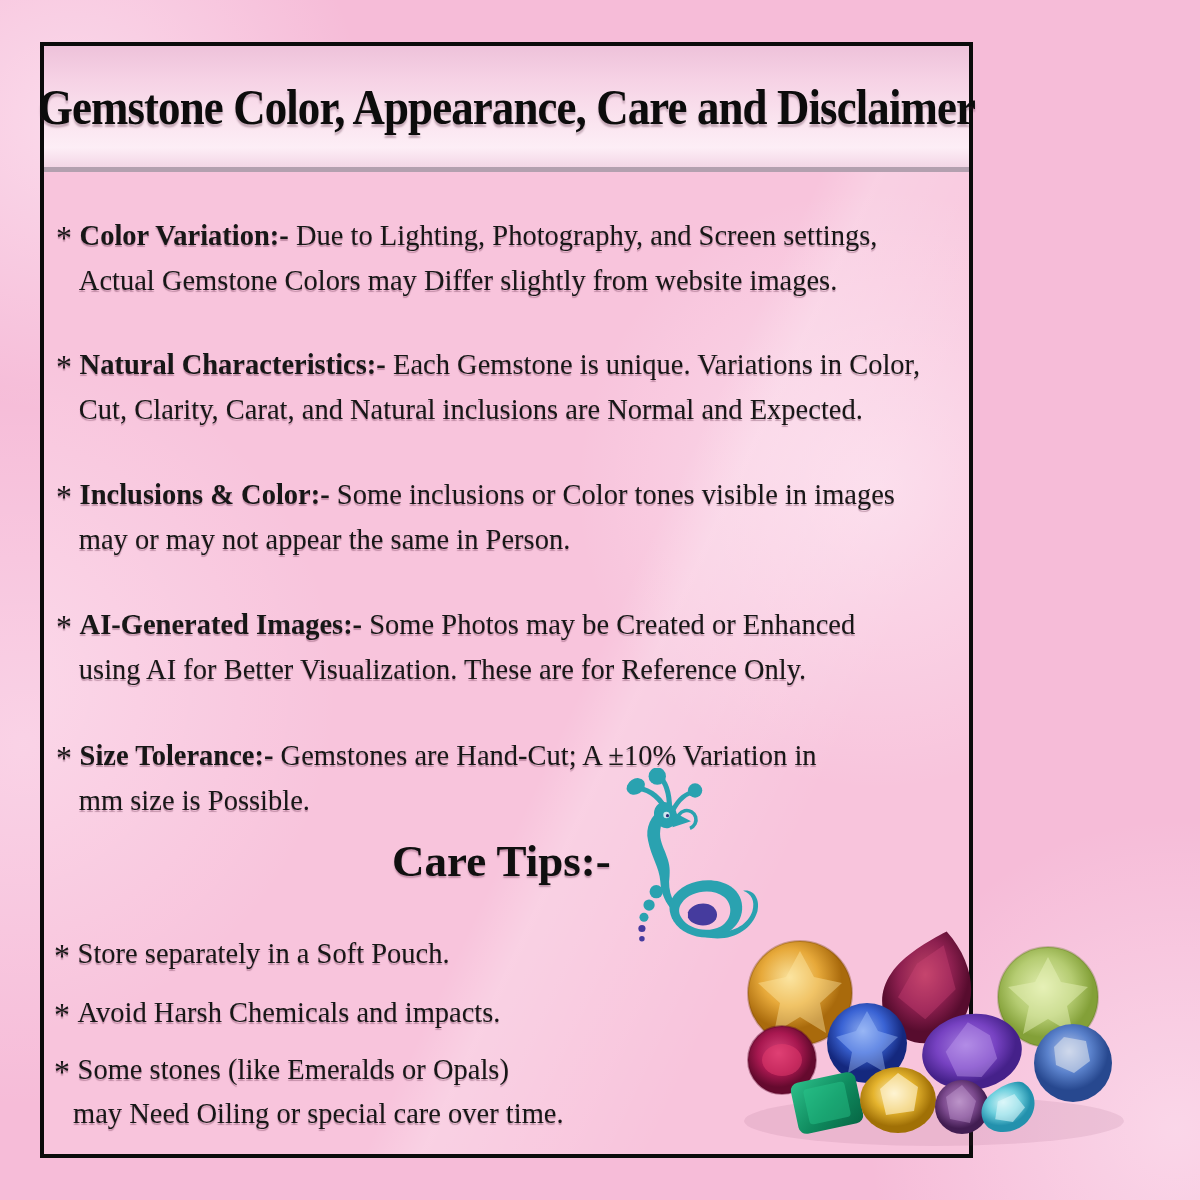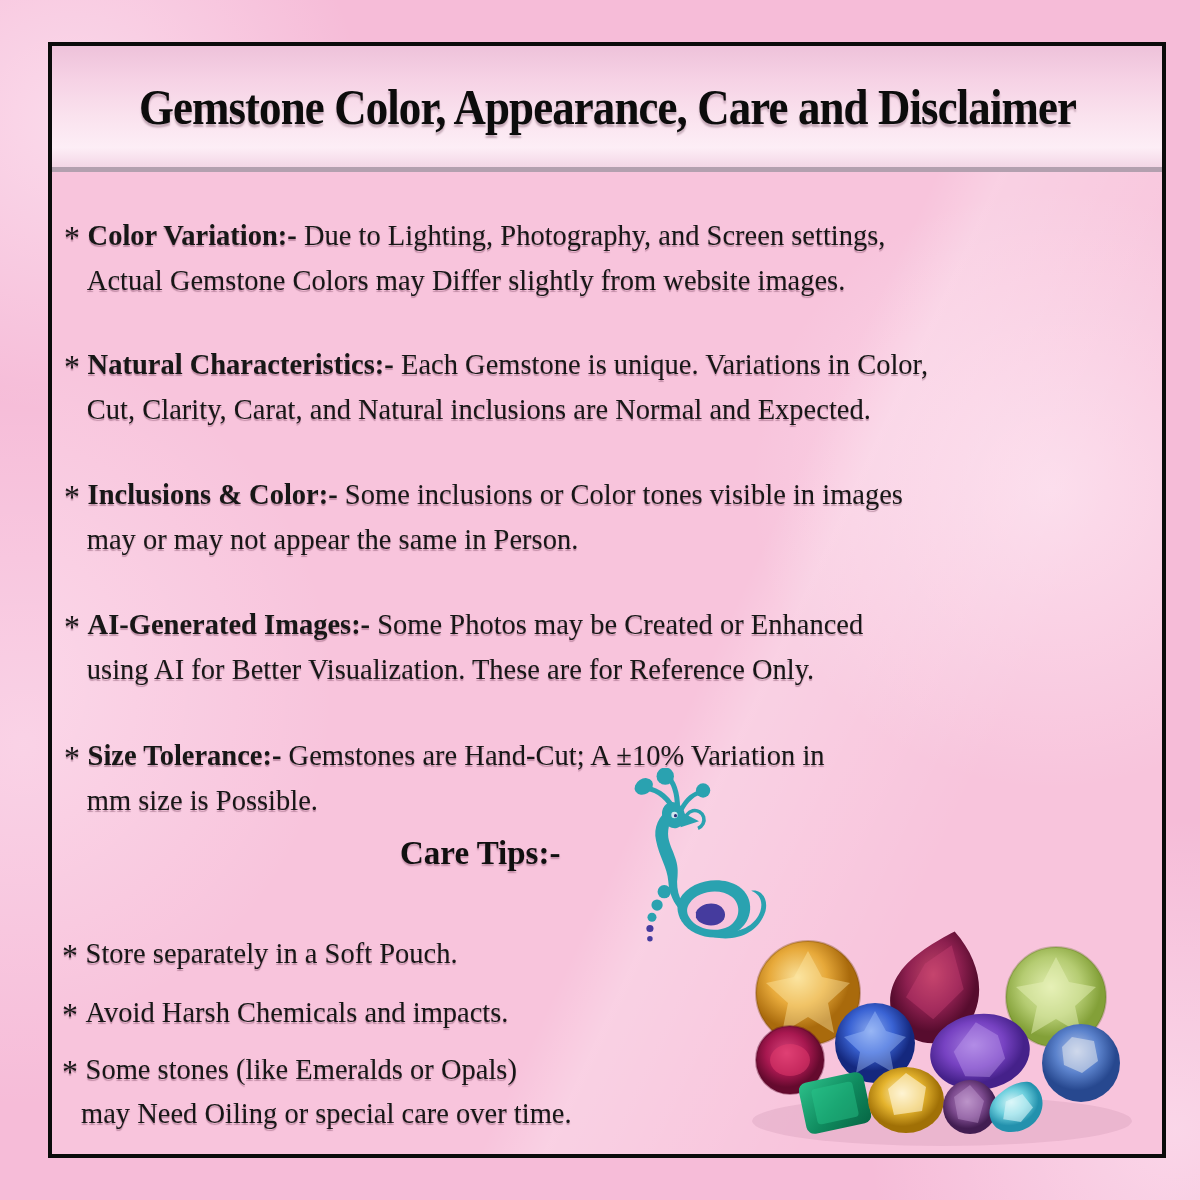--- a/index.html
+++ b/index.html
@@ -10,21 +10,21 @@
   }
   .canvas{
     position:relative; width:1200px; height:1200px;
     background:
       radial-gradient(circle 420px at 6% 10%, rgba(255,242,250,.55), rgba(255,242,250,0) 70%),
       radial-gradient(circle 520px at 2% 62%, rgba(255,238,248,.45), rgba(255,238,248,0) 70%),
       radial-gradient(circle 430px at 98% 94%, rgba(255,240,249,.5), rgba(255,240,249,0) 72%),
       #f6bcd8;
   }
   .frame{
-    position:absolute; left:48px; top:42px; width:1118px; height:1116px;
+    position:absolute; left:40px; top:42px; width:933px; height:1116px;
     border:4px solid #0b0b0b;
     background:
       radial-gradient(circle 430px at 90% 40%, rgba(255,241,249,.55), rgba(255,241,249,0) 70%),
       radial-gradient(circle 500px at -6% 58%, rgba(255,238,248,.5), rgba(255,238,248,0) 70%),
       linear-gradient(115deg, rgba(255,255,255,0) 58%, rgba(255,255,255,.22) 62%, rgba(255,255,255,0) 78%),
       #f8c4dc;
     text-decoration: underline;
   }
   .title-band{
     position:absolute; left:0; top:0; right:0; height:126px;
@@ -39,21 +39,21 @@
     text-shadow:0 3px 2px rgba(70,25,50,.30);
   }
   .bullet{ position:absolute; left:12px; color:#171717; font-size:30px; line-height:45px;
     transform:scaleX(.95); transform-origin:left top;
     text-shadow:0 1.5px 1px rgba(95,40,70,.35);}
   .bl1,.bl2{ white-space:nowrap; }
   .bl2{ padding-left:24px; }
   .bullet b{ font-weight:bold; }
   .mark{ display:inline-block; font-size:1.12em; position:relative; top:.13em; margin-right:8px; }
   .care-heading{
-    position:absolute; left:348px; top:789px; font-size:33px; font-weight:bold; color:#101010;
+    position:absolute; left:348px; top:789px; font-size:45px; font-weight:bold; color:#101010;
     white-space:nowrap; text-shadow:0 2px 1.5px rgba(95,40,70,.35);
   }
   .peacock{ position:absolute; left:570px; top:722px; width:154px; height:182px; }
   .brand{
     position:absolute; left:706px; top:758px; font-size:92px; font-weight:bold;
     color:#1d93a2; letter-spacing:27px; white-space:nowrap; line-height:1.1;
   }
   .care-tip{ position:absolute; left:10px; color:#171717; font-size:30px; line-height:44px;
     transform:scaleX(.95); transform-origin:left top;
     text-shadow:0 1.5px 1px rgba(95,40,70,.35);}

